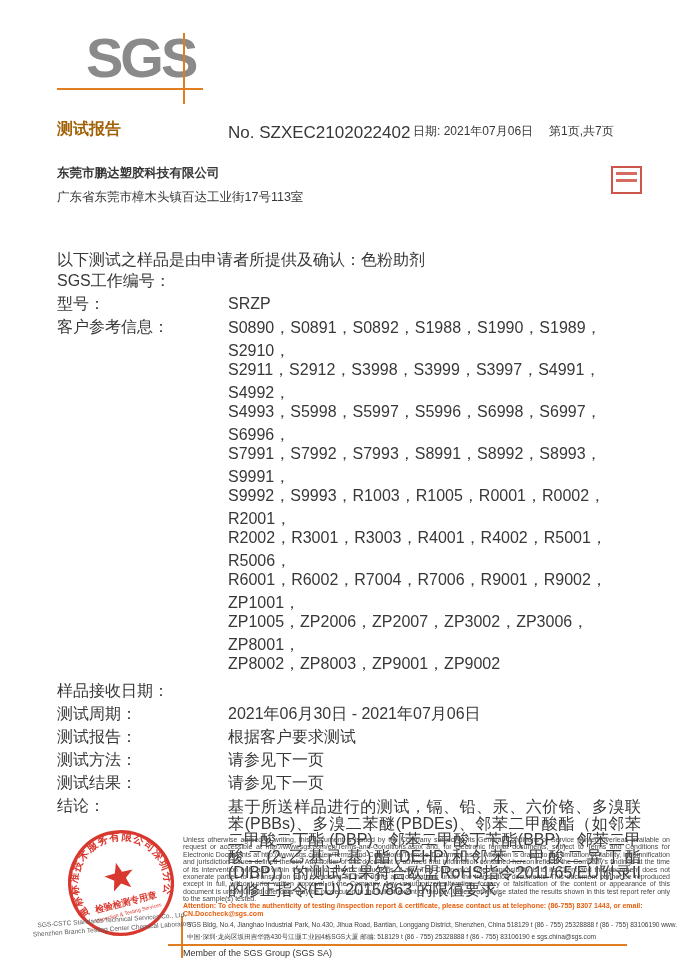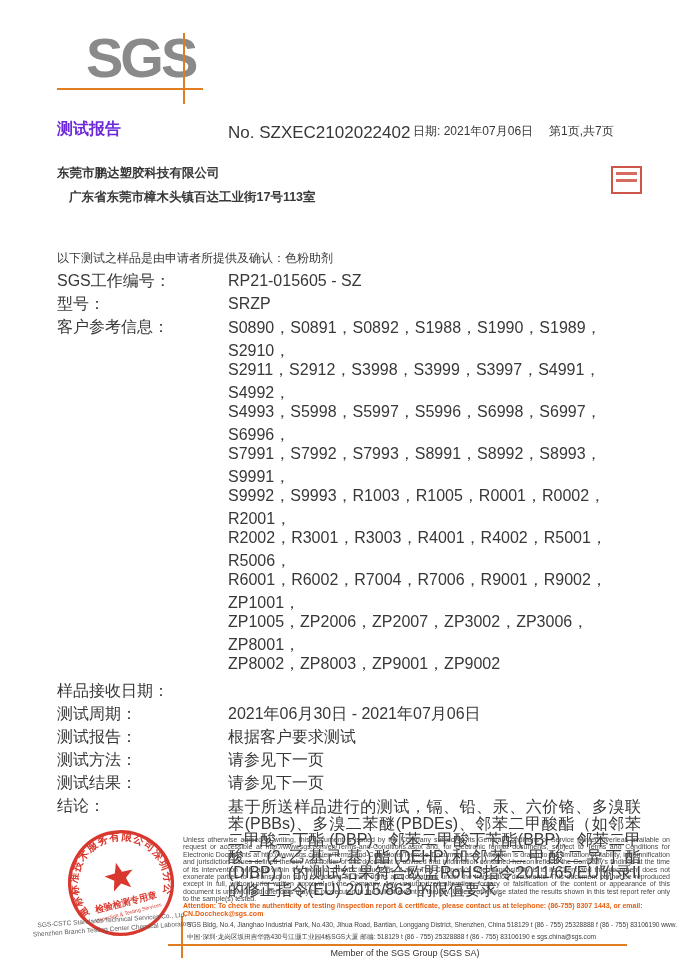--- a/index.html
+++ b/index.html
@@ -8,34 +8,34 @@
     font-family:"Liberation Sans","DejaVu Sans",sans-serif;color:#383838;
   }
   
   .logo-text{
     position:absolute;left:86px;top:30px;font-size:56px;font-weight:700;
     color:#8a8a8a;letter-spacing:-3px;line-height:1;
   }
   .logo-hline{position:absolute;left:57px;top:88px;width:146px;height:2px;background:#e07d20;}
   .logo-vline{position:absolute;left:183px;top:33px;width:2px;height:71px;background:#e07d20;}
   
-  .report-title{position:absolute;left:57px;top:119px;font-size:16px;font-weight:700;color:#6d28d9;}
+  .report-title{position:absolute;left:57px;top:119px;font-size:16px;font-weight:700;color:#a16207;}
   .report-no{position:absolute;left:228px;top:123px;font-size:17px;}
   .report-date{position:absolute;left:413px;top:123px;font-size:12px;}
   .report-pages{position:absolute;left:549px;top:123px;font-size:12px;}
   
   .applicant-name{position:absolute;left:57px;top:165px;font-size:12.5px;font-weight:700;}
-  .applicant-address{position:absolute;left:57px;top:189px;font-size:12.5px;font-weight:700;margin-left:12px;}
+  .applicant-address{position:absolute;left:57px;top:189px;font-size:12.5px;font-weight:400;}
   .red-stamp{
     position:absolute;left:611px;top:166px;width:27px;height:24px;
     border:2px solid #c6382b;opacity:0.85;
   }
   .red-stamp i{display:block;height:3px;background:#cf5244;margin:4px 3px 0 3px;}
   
-  .intro-line{position:absolute;left:57px;top:250px;font-size:12px;}
+  .intro-line{position:absolute;left:57px;top:250px;font-size:16px;}
   .fields{position:absolute;left:57px;top:274px;width:584px;font-size:16px;}
   .frow{display:flex;margin-bottom:9px;}
   .frow .flabel{width:171px;flex:0 0 171px;line-height:14px;}
   .frow .fvalue{flex:1;line-height:14px;}
   .refs .fvalue div{line-height:23px;margin-top:-4px;}
   .conclusion .fvalue{line-height:16.5px;text-align:justify;}
   
   .disclaimer{
     position:absolute;left:183px;top:836px;width:487px;
     font-size:7px;line-height:7.4px;color:#474747;text-align:justify;
@@ -44,21 +44,21 @@
     position:absolute;left:183px;top:902px;width:487px;
     font-size:7px;line-height:7.6px;color:#e55e0e;font-weight:700;
   }
   .addr{
     position:absolute;left:187px;top:919px;width:483px;
     font-size:6.6px;line-height:12px;color:#3d3d3d;white-space:nowrap;
   }
   .footer-vline{position:absolute;left:181px;top:916px;width:2px;height:42px;background:#e07d20;}
   .footer-hline{position:absolute;left:168px;top:944px;width:459px;height:2px;background:#e07d20;}
   .member{
-    position:absolute;left:183px;top:948px;width:444px;text-align:center;
+    position:absolute;left:183px;top:948px;width:444px;text-align:left;
     font-size:9px;color:#333;
   }
   
   .seal{position:absolute;left:64px;top:826px;width:114px;height:114px;transform:rotate(-14deg);opacity:.92;}
   .lab-lines{
     position:absolute;left:28px;top:915px;width:168px;text-align:center;
     font-size:6.6px;line-height:9px;color:#5a5a5a;transform:rotate(-4deg);
   }
 </style>
 </head>
@@ -81,21 +81,20 @@
       <i></i>
       <i></i>
     </div>
 
   <div class="intro-line">以下测试之样品是由申请者所提供及确认：色粉助剂</div>
 
   <div class="fields">
 
     <div class="frow">
       <div class="flabel">SGS工作编号：</div>
-      <div class="fvalue">RP21-015605 - SZ</div>
     </div>
 
     <div class="frow">
       <div class="flabel">型号：</div>
       <div class="fvalue">SRZP</div>
     </div>
 
     <div class="frow refs">
       <div class="flabel">客户参考信息：</div>
       <div class="fvalue">

